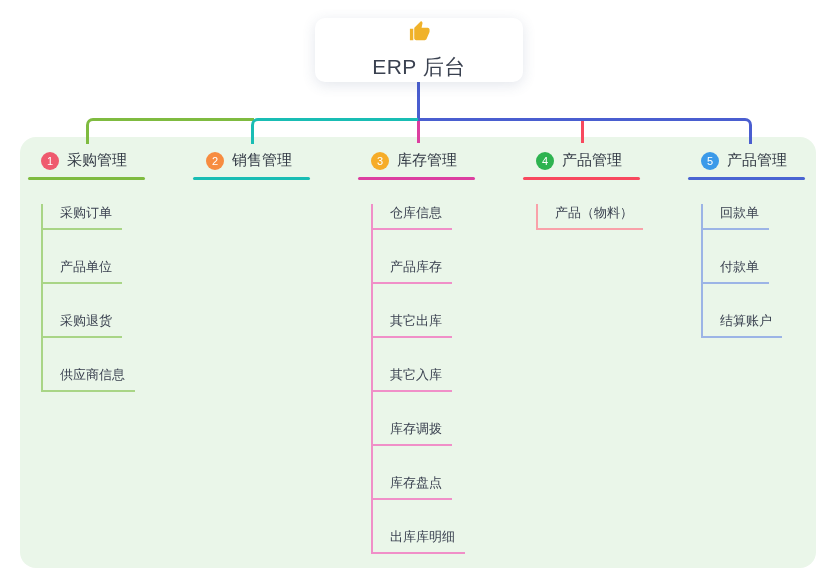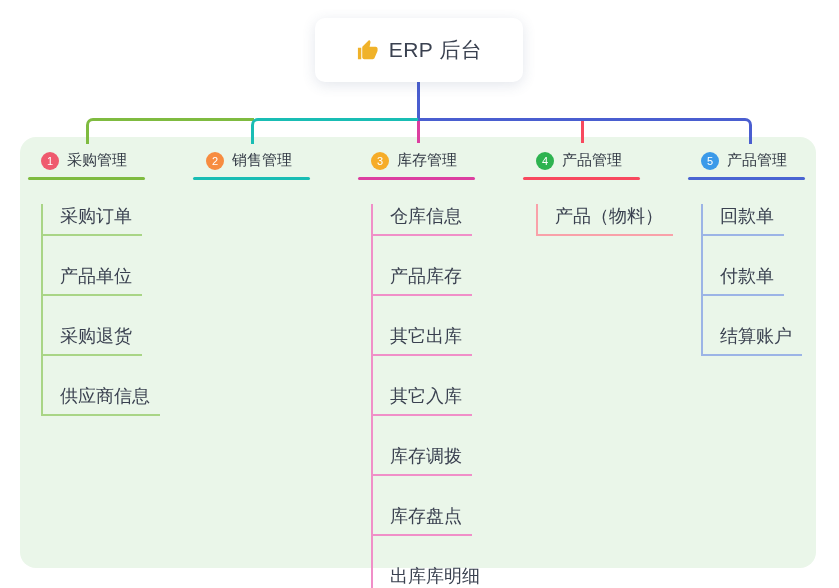--- a/index.html
+++ b/index.html
@@ -7,21 +7,21 @@
     font-family:"Liberation Sans","DejaVu Sans",sans-serif; }
   .stage { position:relative; width:839px; height:588px; }
 
   
   .panel { position:absolute; left:20px; top:137px; width:796px; height:431px;
     background:#eaf6e9; border-radius:16px; }
 
   
   .root-card { position:absolute; left:315px; top:18px; width:208px; height:64px;
     background:#ffffff; border-radius:10px; box-shadow:0 3px 14px rgba(60,80,120,.14);
-    display:flex; align-items:center; justify-content:center; gap:10px; z-index:3; }
+    display:flex; align-items:center; justify-content:center; gap:10px; z-index:3;flex-direction:column; }
   .root-title { font-size:21px; color:#3a4150; font-weight:500; letter-spacing:.5px; }
   .thumb-icon { width:23px; height:23px; display:inline-block; }
 
   
   .conn { position:absolute; z-index:1; }
   .conn-root-v   { left:417px; top:82px;  width:3px;  height:38px; background:#4a5ed0; }
   .conn-elbow-l  { top:118px; height:26px; border-style:solid; border-width:3px 0 0 3px;
                    border-top-left-radius:7px; }
   .conn-green    { left:86px;  width:168px; border-color:#7fbb40; }
   .conn-teal     { left:251px; width:167px; border-color:#19bdb4; }
@@ -33,21 +33,21 @@
 
   
   .branch { position:absolute; top:147px; width:160px; z-index:2; }
   .branch-title-row { display:flex; align-items:center; gap:8px; padding-left:13px; height:27px; }
   .badge { width:18px; height:18px; border-radius:50%; color:#fff; font-size:11px;
     display:flex; align-items:center; justify-content:center; flex:0 0 18px; }
   .branch-title { font-size:15px; color:#333a45; font-weight:400; white-space:nowrap; }
   .title-underline { width:117px; height:3px; margin-top:3px; border-radius:2px; }
 
   .children { margin-left:13px; width:fit-content; border-left:2px solid; }
-  .child { width:fit-content; white-space:nowrap; font-size:18px; color:#3a4150;
+  .child { width:fit-content; white-space:nowrap; font-size:13px; color:#3a4150;
     padding:0 10px 6px 17px; border-bottom:2px solid; margin-top:28px; }
   .child:first-child { margin-top:24px; }
 
   
   .b1 .badge { background:#ef5a6e; }
   .b1 .title-underline { background:#7fbb40; }
   .b1 .children { border-color:#a9d586; }
   .b1 .child { border-color:#a9d586; }
 
   .b2 .badge { background:#f78c40; }

